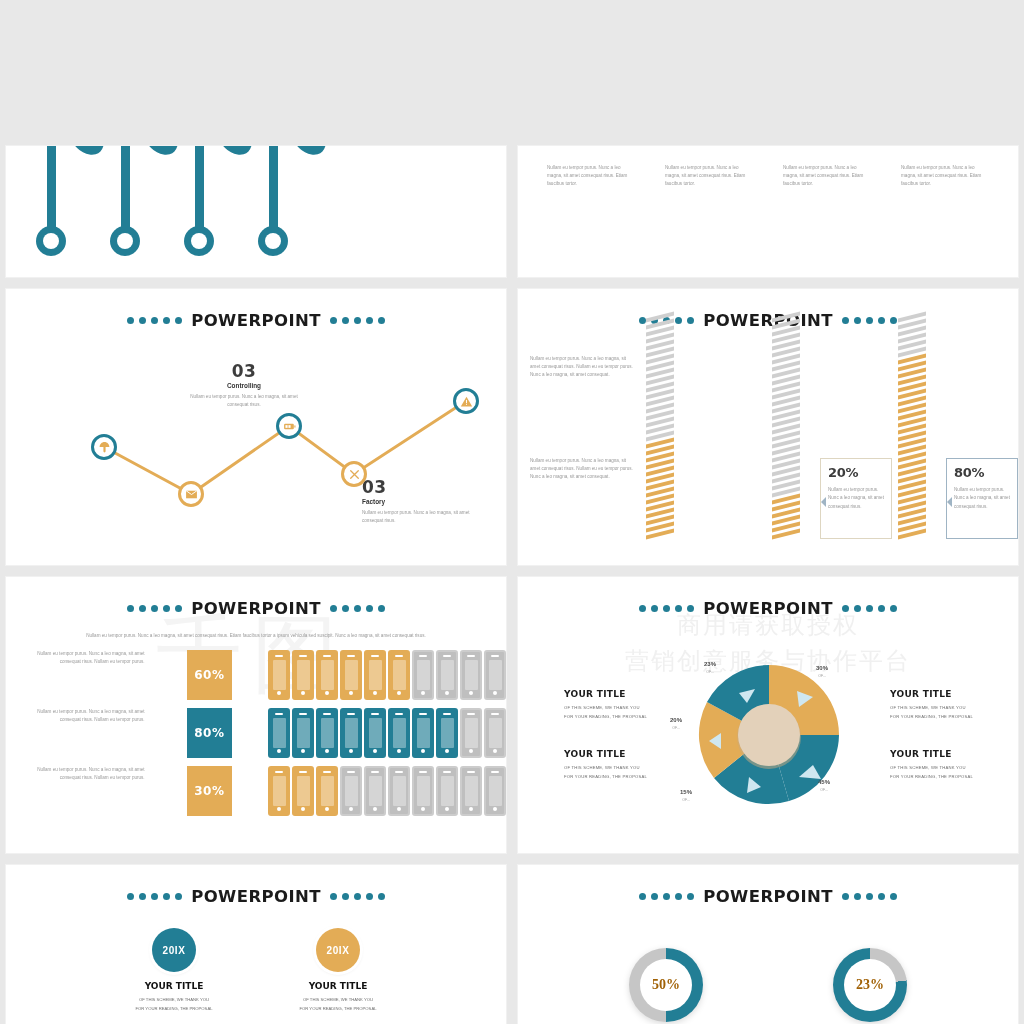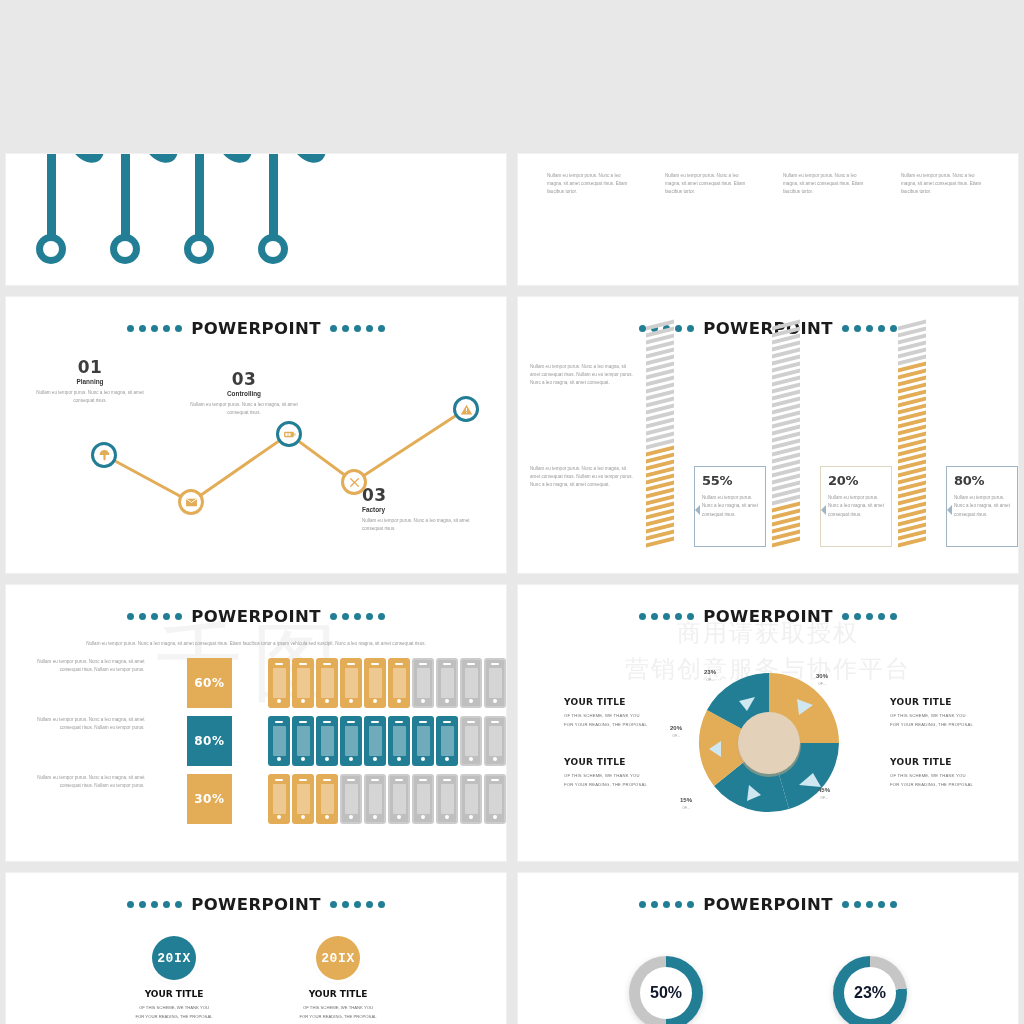--- a/index.html
+++ b/index.html
@@ -8,21 +8,21 @@
     background:#e8e8e8;
     font-family:"Liberation Sans", sans-serif;
     overflow:hidden;
   }
   .gallery{
     width:828px; height:1024px;
     display:grid;
     grid-template-columns: 502px 502px;
     grid-auto-rows: 278px;
     column-gap:10px; row-gap:10px;
-    padding:8px 5px;
+    padding:0 5px;
   }
   .slide{
     background:#fff;
     position:relative;
     overflow:hidden;
     border:1px solid #f1f1f1;
   }
   
   .slide.clip-top{ grid-row:1; height:133px; align-self:end; }
 
@@ -166,38 +166,38 @@
   .wm-logo{
     position:absolute; left:150px; top:20px; z-index:0;
     font-size:86px; color:#f4f4f4; font-family:"DejaVu Sans", sans-serif;
     letter-spacing:10px; pointer-events:none;
   }
 
   
   .yearcirc{
     width:44px;height:44px;border-radius:50%;
     display:flex;align-items:center;justify-content:center;
-    color:#fff; font-size:13px; font-weight:bold; letter-spacing:.6px;
+    color:#fff; font-size:10px; font-weight:bold; letter-spacing:.6px;
     box-shadow:0 0 0 3px #fff, 0 1px 4px rgba(0,0,0,.22);
-    font-family:Liberation Mono, monospace;
+    font-family:Liberation Sans, sans-serif;
   }
 
   
   .ring{
     width:74px;height:74px;border-radius:50%;
     display:flex;align-items:center;justify-content:center;
     position:relative;
     filter:drop-shadow(0 2px 3px rgba(0,0,0,.14));
   }
   .ring .hole{
     width:52px;height:52px;border-radius:50%;
     background:#fff;
     display:flex;align-items:center;justify-content:center;
-    font-size:16px; font-weight:bold; color:#0f172a;
-    font-family:Liberation Sans, sans-serif;
+    font-size:14px; font-weight:bold; color:#a16207;
+    font-family:Liberation Serif, serif;
   }
 </style>
 </head>
 <body>
 
 <div class="gallery">
 
   <div class="slide clip-top">
     <div class="thermo-wrap">
       <div class="thermo" style="left:30px;">
@@ -333,25 +333,20 @@
         </svg>
       </div>
       <div class="node" style="left:447px; top:99px;">
         <svg viewBox="0 0 24 24" fill="#E3AC56">
           <path d="M12 3L1.5 21h21L12 3z"></path>
             <rect x="11.1" y="9" width="1.8" height="6" fill="#fff"></rect>
           <circle cx="12" cy="17.3" r="1" fill="#fff"></circle>
         </svg>
       </div>
 
-      <div class="stepbox" style="left:24px; top:60px; text-align:center;">
-        <div class="stepnum">01</div>
-        <div class="steplbl">Planning</div>
-        <p class="lorem c">Nullam eu tempor purus. Nunc a leo magna, sit amet consequat risus.</p>
-      </div>
 
 
       <div class="stepbox" style="left:178px; top:72px; text-align:center;">
         <div class="stepnum">03</div>
         <div class="steplbl">Controlling</div>
         <p class="lorem c">Nullam eu tempor purus. Nunc a leo magna, sit amet consequat risus.</p>
       </div>
 
       <div class="stepbox" style="left:356px; top:188px;">
         <div class="stepnum">03</div>
@@ -419,24 +414,20 @@
             <div class="stripe o"></div>
             <div class="stripe o"></div>
           <div class="stripe o"></div>
             <div class="stripe o"></div>
             <div class="stripe o"></div>
             <div class="stripe o"></div>
           <div class="stripe o"></div>
             <div class="stripe o"></div>
         </div>
         <div class="solid"></div>
-      </div>
-      <div class="callout" style="left:48px; bottom:0;">
-        <div class="pc">55%</div>
-        <p class="lorem">Nullam eu tempor purus. Nunc a leo magna, sit amet consequat risus.</p>
       </div>
 
       <div class="col" style="left:126px; height:198px;">
         <div class="stripes">
           <div class="stripe g"></div>
             <div class="stripe g"></div>
             <div class="stripe g"></div>
             <div class="stripe g"></div>
           <div class="stripe g"></div>
             <div class="stripe g"></div>

